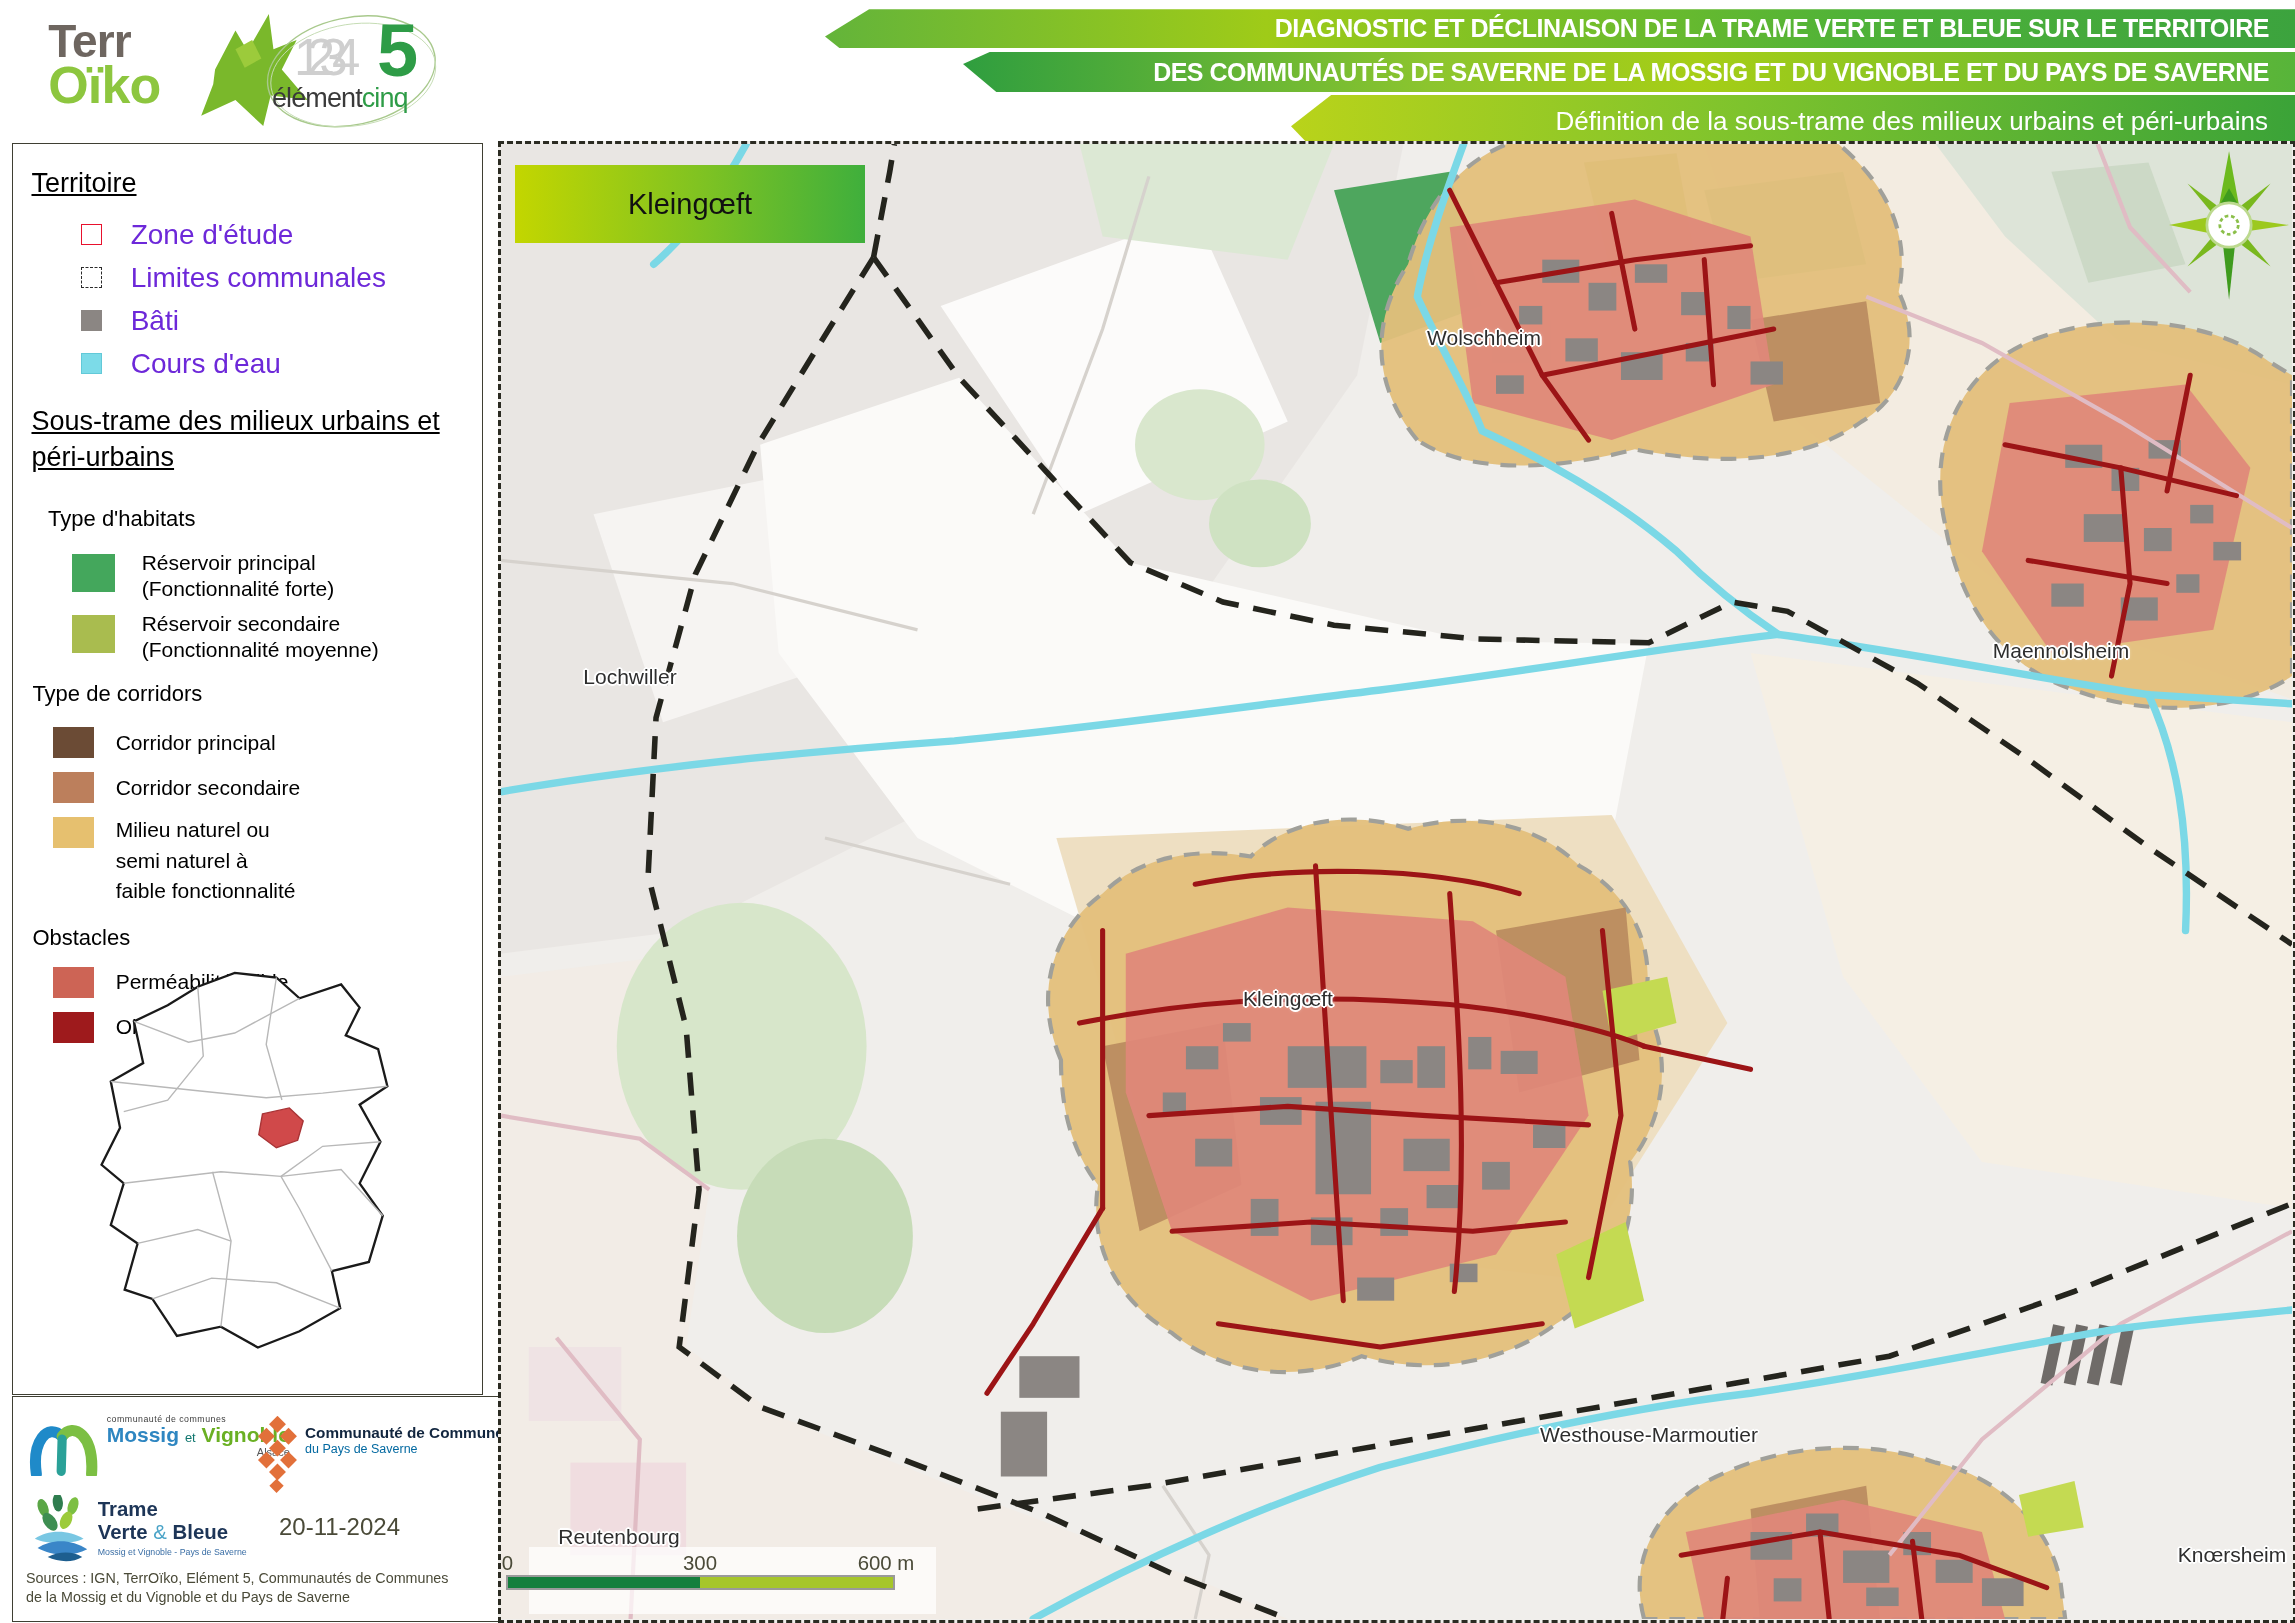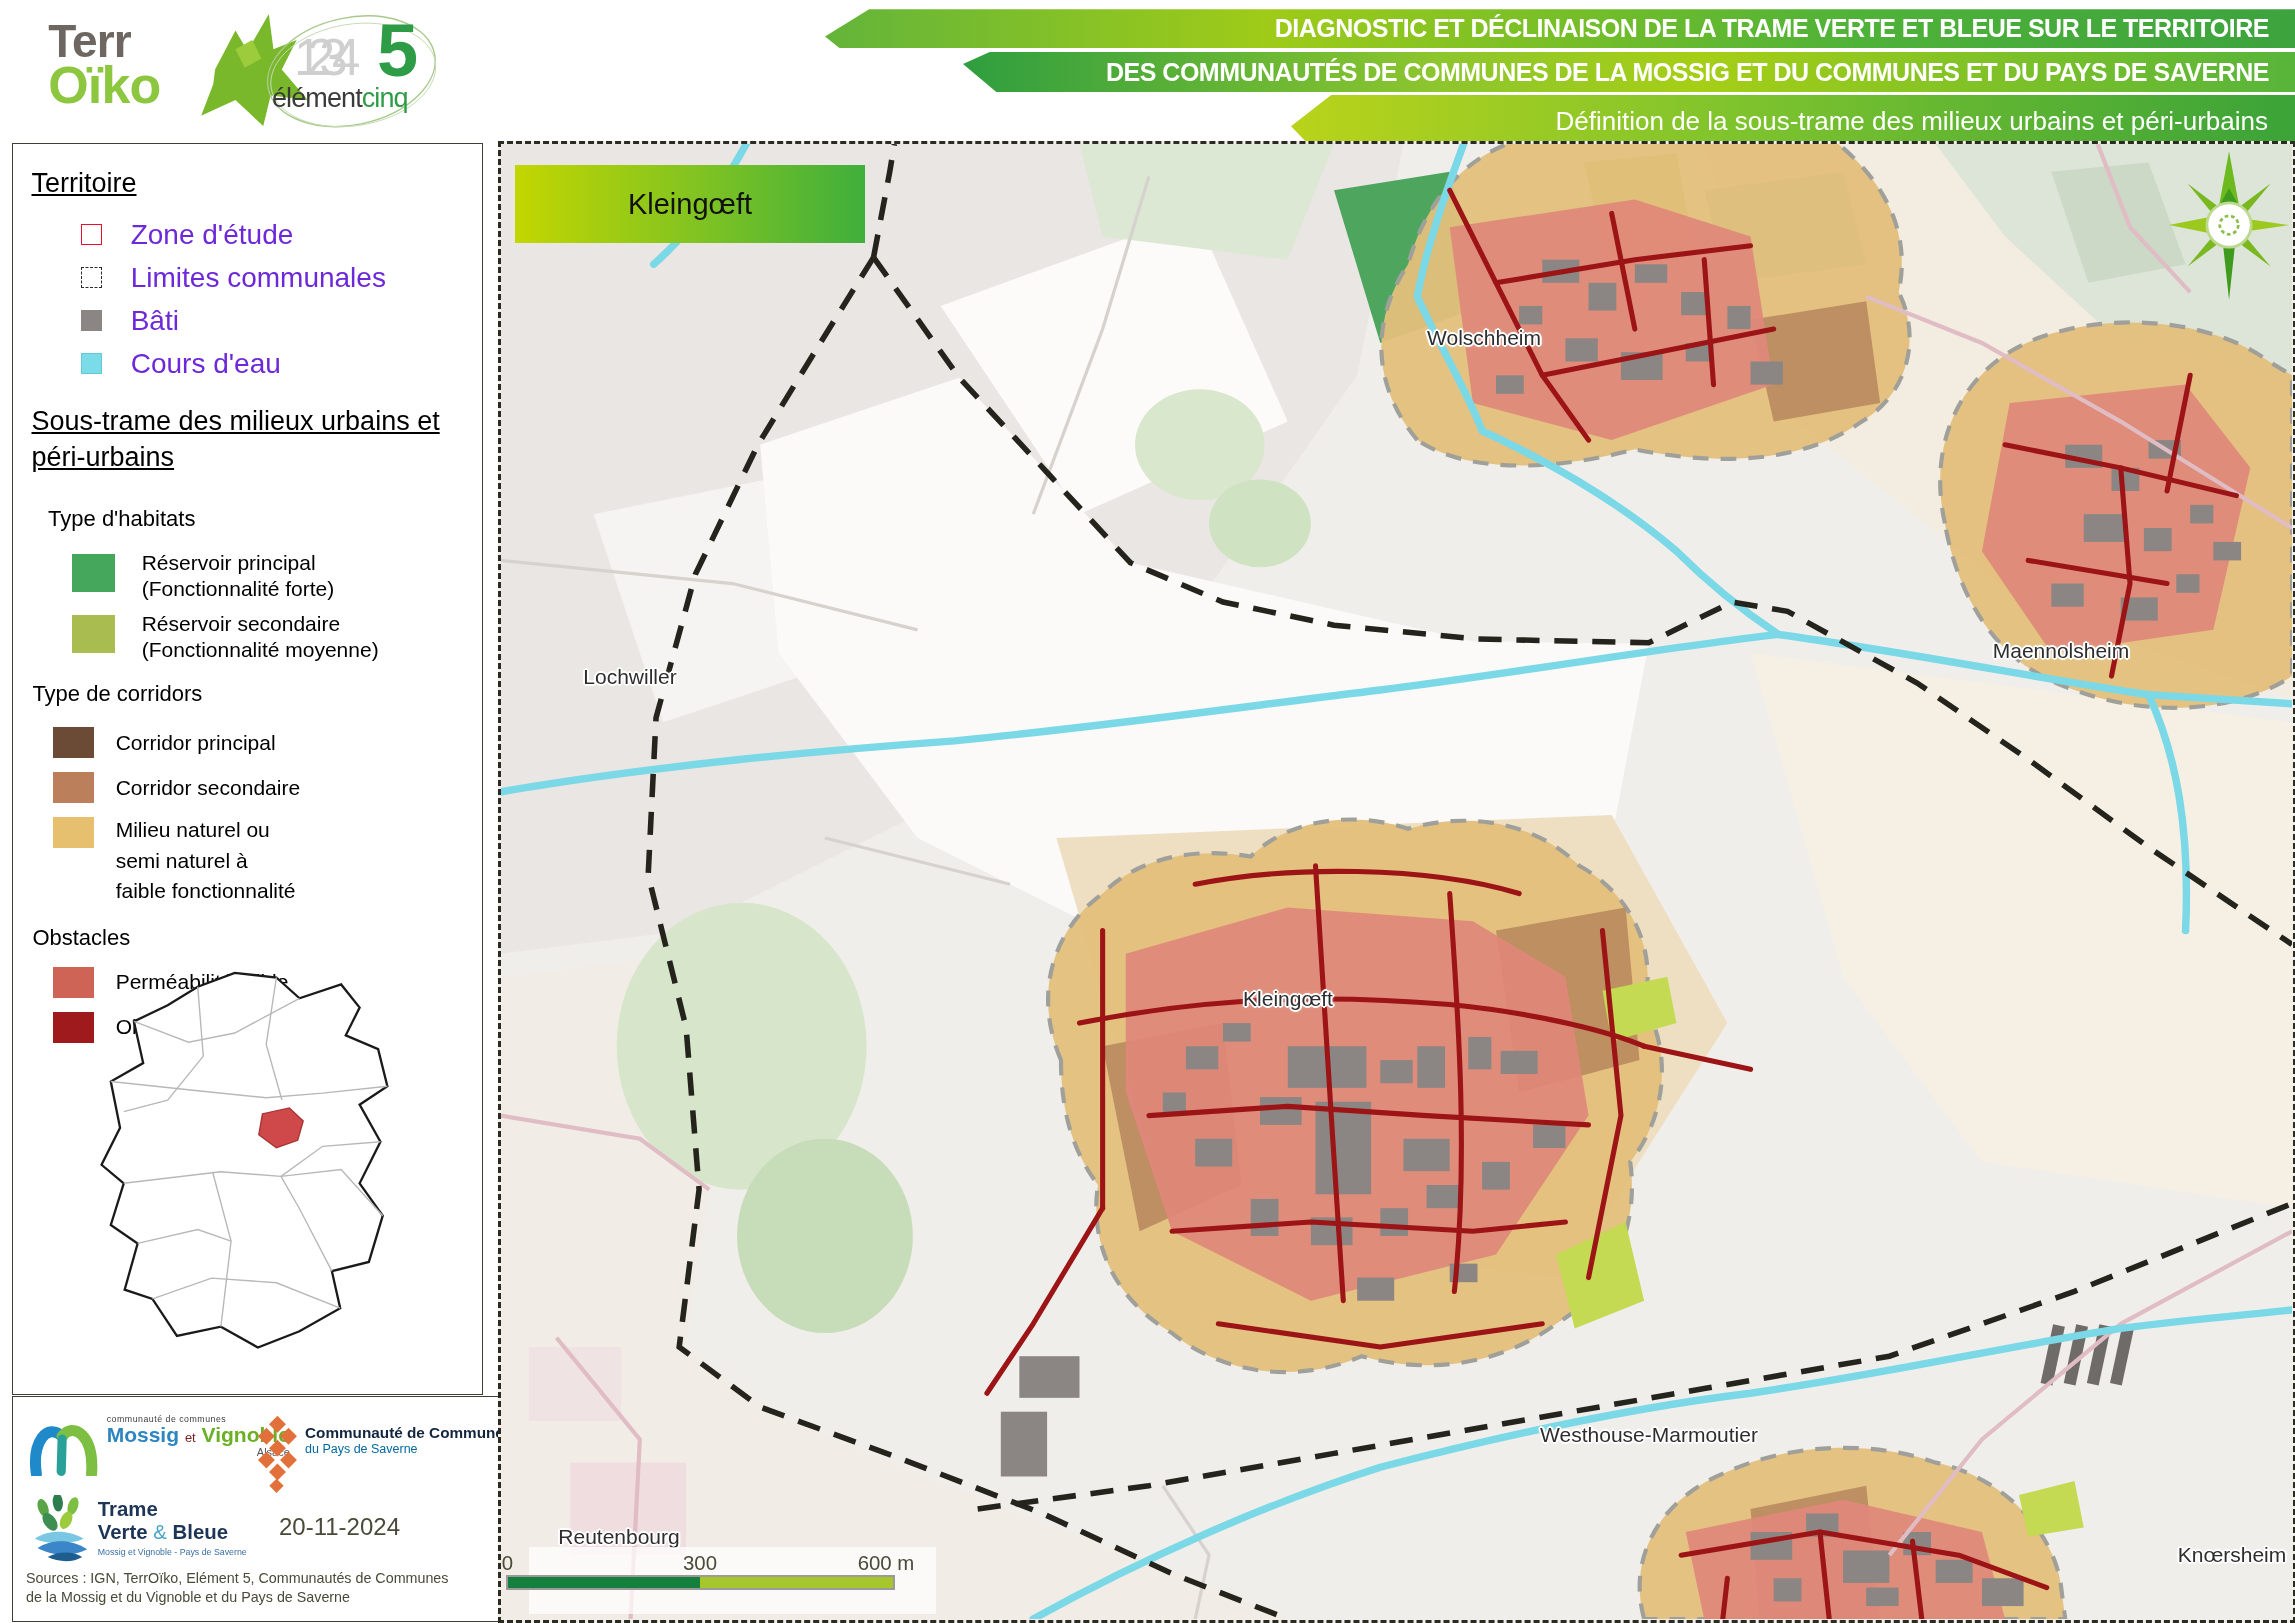--- a/index.html
+++ b/index.html
@@ -62,21 +62,21 @@
   .inset { position:absolute; left:69px; top:815px; }
 
   
   .footer-panel { position:absolute; left:12px; top:1396px; width:566px; height:226px;
     background:#fff; border:1.9px solid #3f3f33; }
   .mossig { position:absolute; left:15.7px; top:16.7px; width:222px; }
   .mossig-mark { position:absolute; left:0; top:1.9px; }
   .mossig-txt { position:absolute; left:78px; top:0; white-space:nowrap; }
   .mossig-small { font-size:8.8px; color:#3c3c3c; letter-spacing:0.5px; }
   .mossig-main { font-size:21px; font-weight:bold; color:#2e86c1; line-height:1.0; }
-  .mossig-main .et { font-size:13px; color:#7f1d1d; font-weight:normal; }
+  .mossig-main .et { font-size:13px; color:#0f766e; font-weight:normal; }
   .mossig-main .vig { color:#6ab023; }
   .mossig-reg { font-size:11px; color:#555; text-align:right; margin-top:0.9px; }
   .saverne { position:absolute; left:241px; top:19.4px; }
   .sav-txt { position:absolute; left:51px; top:7.4px; white-space:nowrap; }
   .sav-l1 { font-size:15.3px; font-weight:bold; color:#12263f; }
   .sav-l2 { font-size:12.5px; color:#0369a1; }
   .tvb { position:absolute; left:15.7px; top:98px; }
   .tvb-txt { position:absolute; left:69px; top:2.8px; white-space:nowrap; }
   .tvb-l1,.tvb-l2 { font-size:20.4px; font-weight:bold; color:#1d3557; line-height:1.12; }
   .tvb-l2 .amp { color:#4aa3c7; font-weight:normal; }
@@ -118,21 +118,21 @@
   <svg class="e5-arc" width="194" height="120" viewBox="0 0 210 130">
     <ellipse cx="100" cy="62" rx="92" ry="58" fill="none" stroke="#a8c98c" stroke-width="1.6" transform="rotate(-12 100 62)"></ellipse>
     <ellipse cx="102" cy="66" rx="90" ry="55" fill="none" stroke="#c4dbb2" stroke-width="1" transform="rotate(-9 102 66)"></ellipse>
   </svg>
   <span class="e5-digits">1234</span>
   <span class="e5-five">5</span>
   <span class="e5-word"><span>élément</span><b>cinq</b></span>
 </div>
 
 <div class="banner banner1">DIAGNOSTIC ET DÉCLINAISON DE LA TRAME VERTE ET BLEUE SUR LE TERRITOIRE</div>
-<div class="banner banner2">DES COMMUNAUTÉS DE COMMUNES DE LA MOSSIG ET DU COMMUNES ET DU PAYS DE SAVERNE</div>
+<div class="banner banner2">DES COMMUNAUTÉS DE SAVERNE DE LA MOSSIG ET DU VIGNOBLE ET DU PAYS DE SAVERNE</div>
 <div class="banner banner3">Définition de la sous-trame des milieux urbains et péri-urbains</div>
 
 <div class="legend-panel">
   <h1 class="lg-h1">Territoire</h1>
 
   <div class="t-item">
     <div class="t-swatch sw-zone"></div>
     <div class="t-label">Zone d'étude</div>
   </div>
   <div class="t-item">

